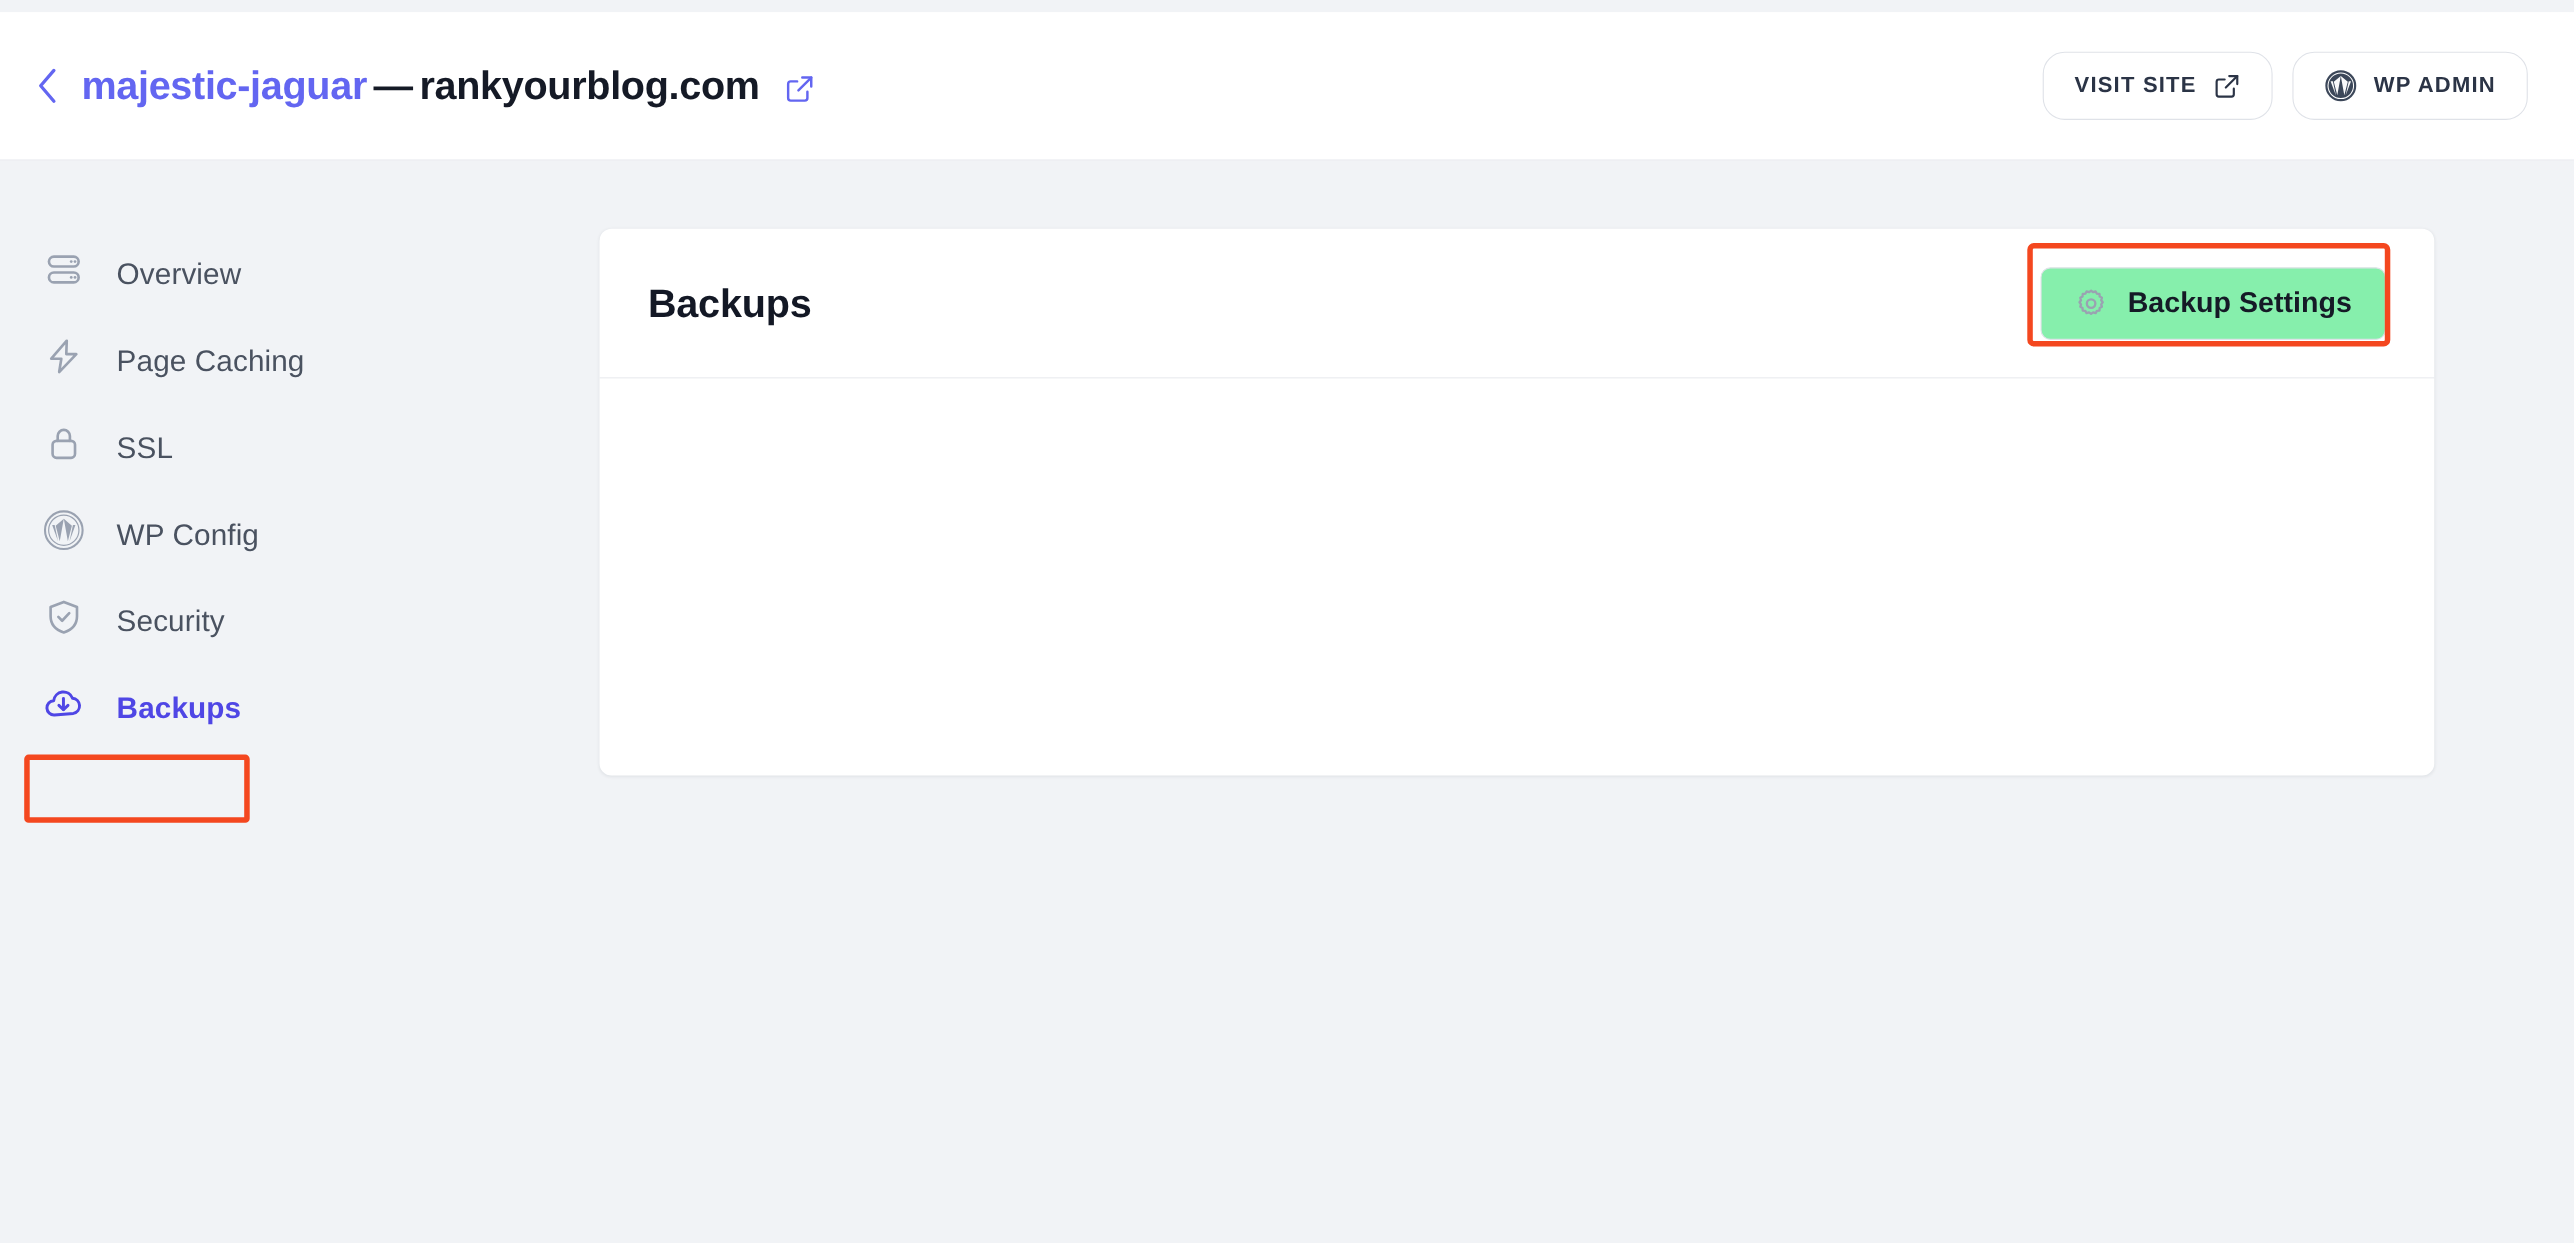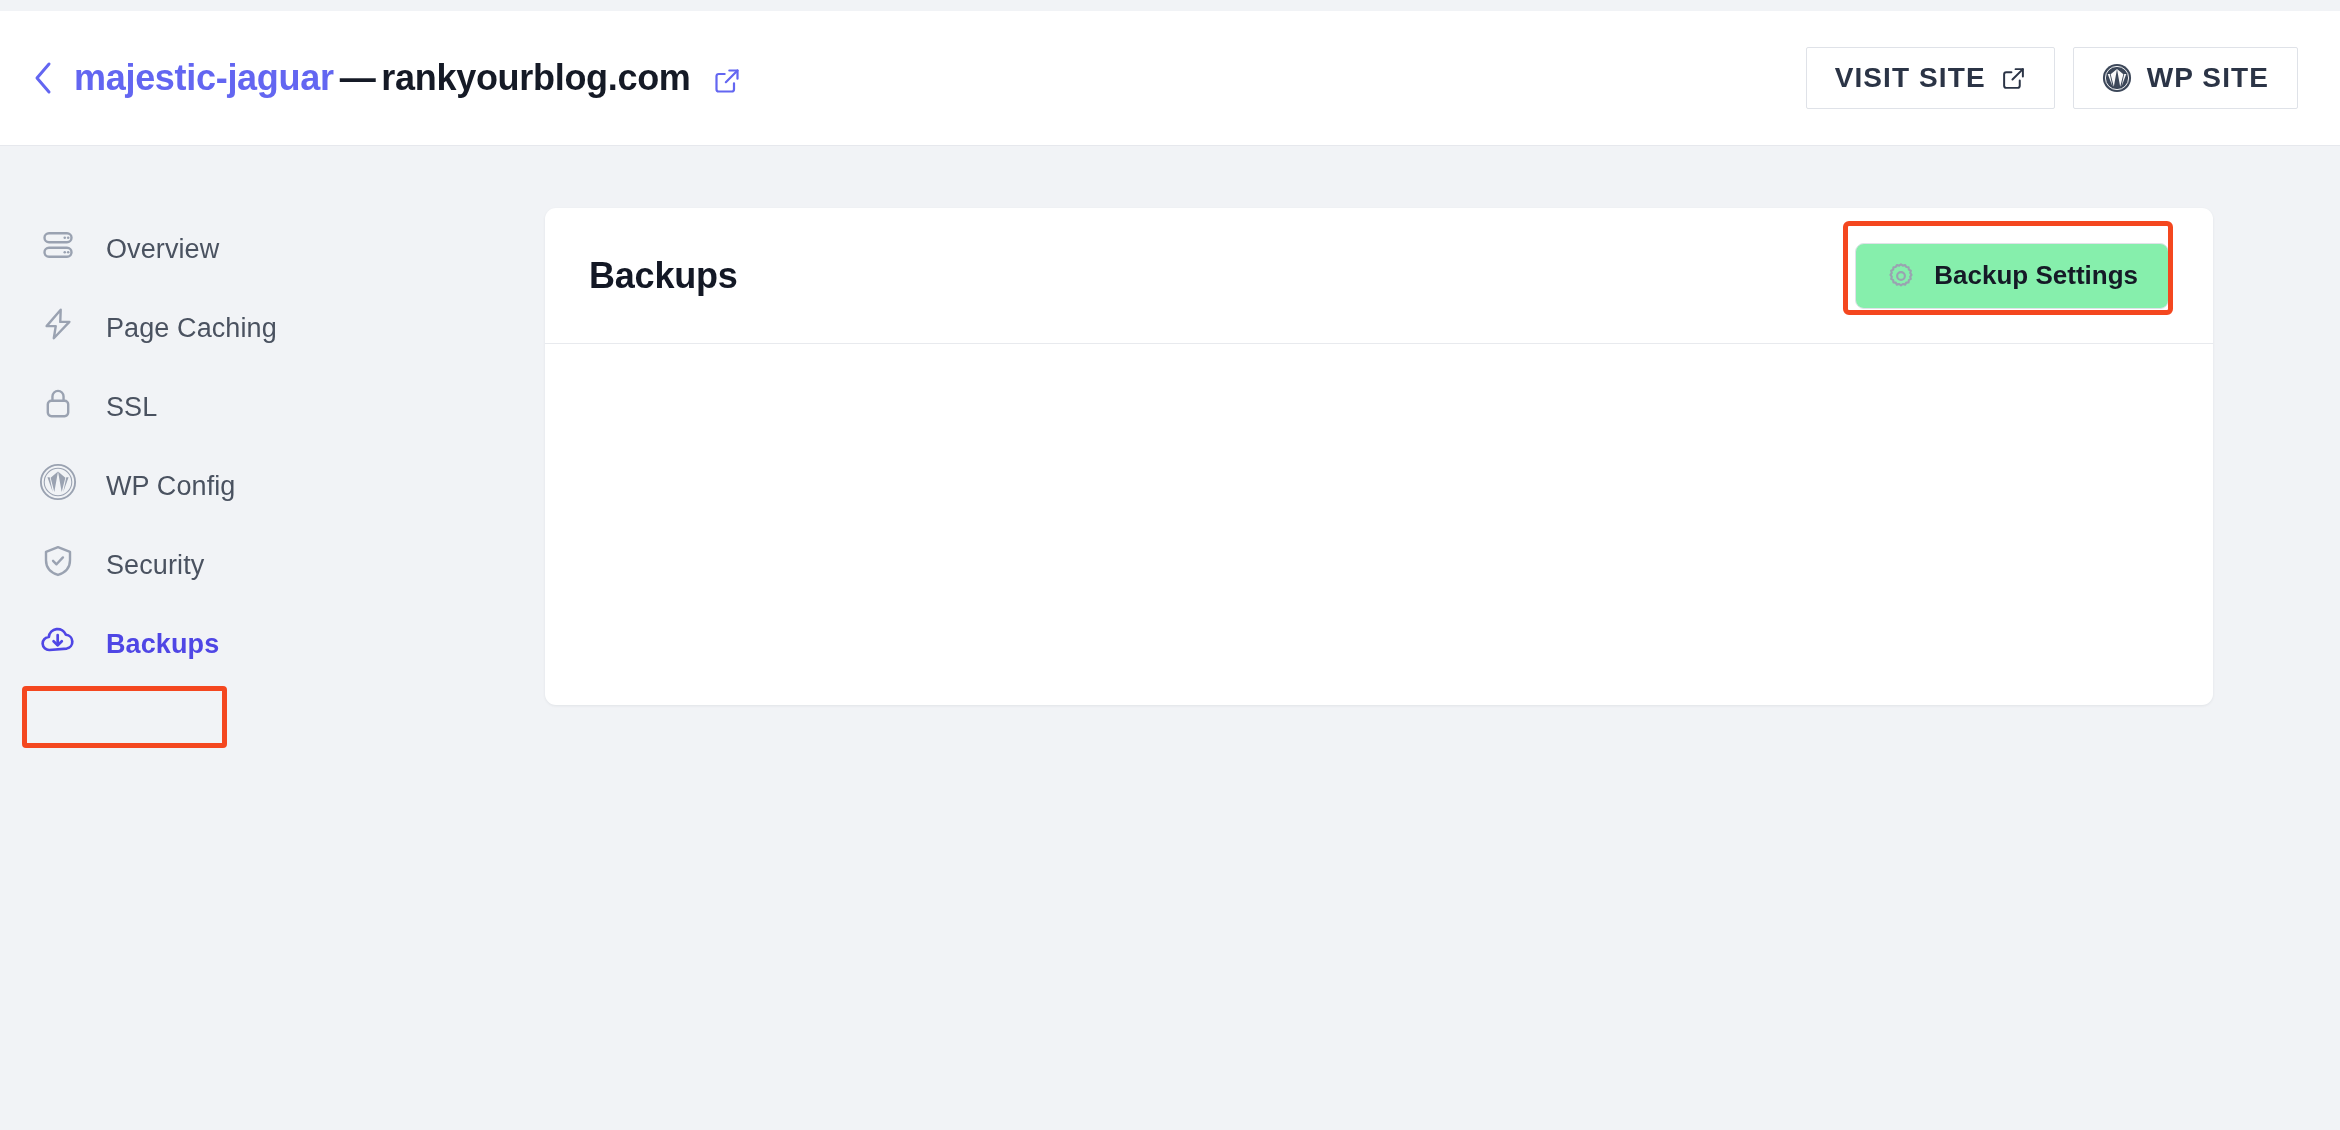--- a/index.html
+++ b/index.html
@@ -46,29 +46,29 @@
     margin-left: 22px;
     position: relative;
     top: 3px;
     cursor: pointer;
   }
 
   .topbar-actions { display: flex; align-items: center; gap: 18px; }
   .btn-outline {
     height: 62px;
     border: 1px solid #dfe2e8;
-    border-radius: 2px;
+    border-radius: 20px;
     background: #ffffff;
     display: flex;
     align-items: center;
     gap: 15px;
     padding: 0 28px;
     cursor: pointer;
     color: #2b3446;
-    font-size: 28px;
+    font-size: 20px;
     font-weight: 700;
     letter-spacing: 1.1px;
     font-family: "Liberation Sans", sans-serif;
   }
   .btn-outline .lbl { white-space: nowrap; }
 
   
   .sidebar {
     position: absolute;
     left: 0; top: 135px;
@@ -211,21 +211,21 @@
     <button class="btn-outline">
       <span>
         <svg width="30" height="30" viewBox="0 0 32 32" style="display:block">
           <circle cx="16" cy="16" r="15" fill="#3c4759"></circle>
           <circle cx="16" cy="16" r="12.4" fill="none" stroke="#ffffff" stroke-width="1"></circle>
           <path d="M16 6.4 L12.6 25.2 L9.2 12.1 Z M16 6.4 L19.4 25.2 L22.8 12.1 Z" fill="#ffffff" opacity="0.97"></path>
           <path d="M6.1 11.6 L11.3 25.4 L8.3 11.6 Z" fill="#ffffff" opacity="0.97"></path>
           <path d="M25.9 11.6 L20.7 25.4 L23.7 11.6 Z" fill="#ffffff" opacity="0.97"></path>
         </svg>
       </span>
-      <span class="lbl">WP SITE</span>
+      <span class="lbl">WP ADMIN</span>
     </button>
   </div>
 </div>
 
 <nav class="sidebar">
 
   <div class="nav-item">
     <span class="nav-ico">
       <svg width="36" height="36" viewBox="0 0 24 24" fill="none">
         <rect x="3" y="4.2" width="18" height="6" rx="3" stroke="#9aa2b1" stroke-width="1.6"></rect>

